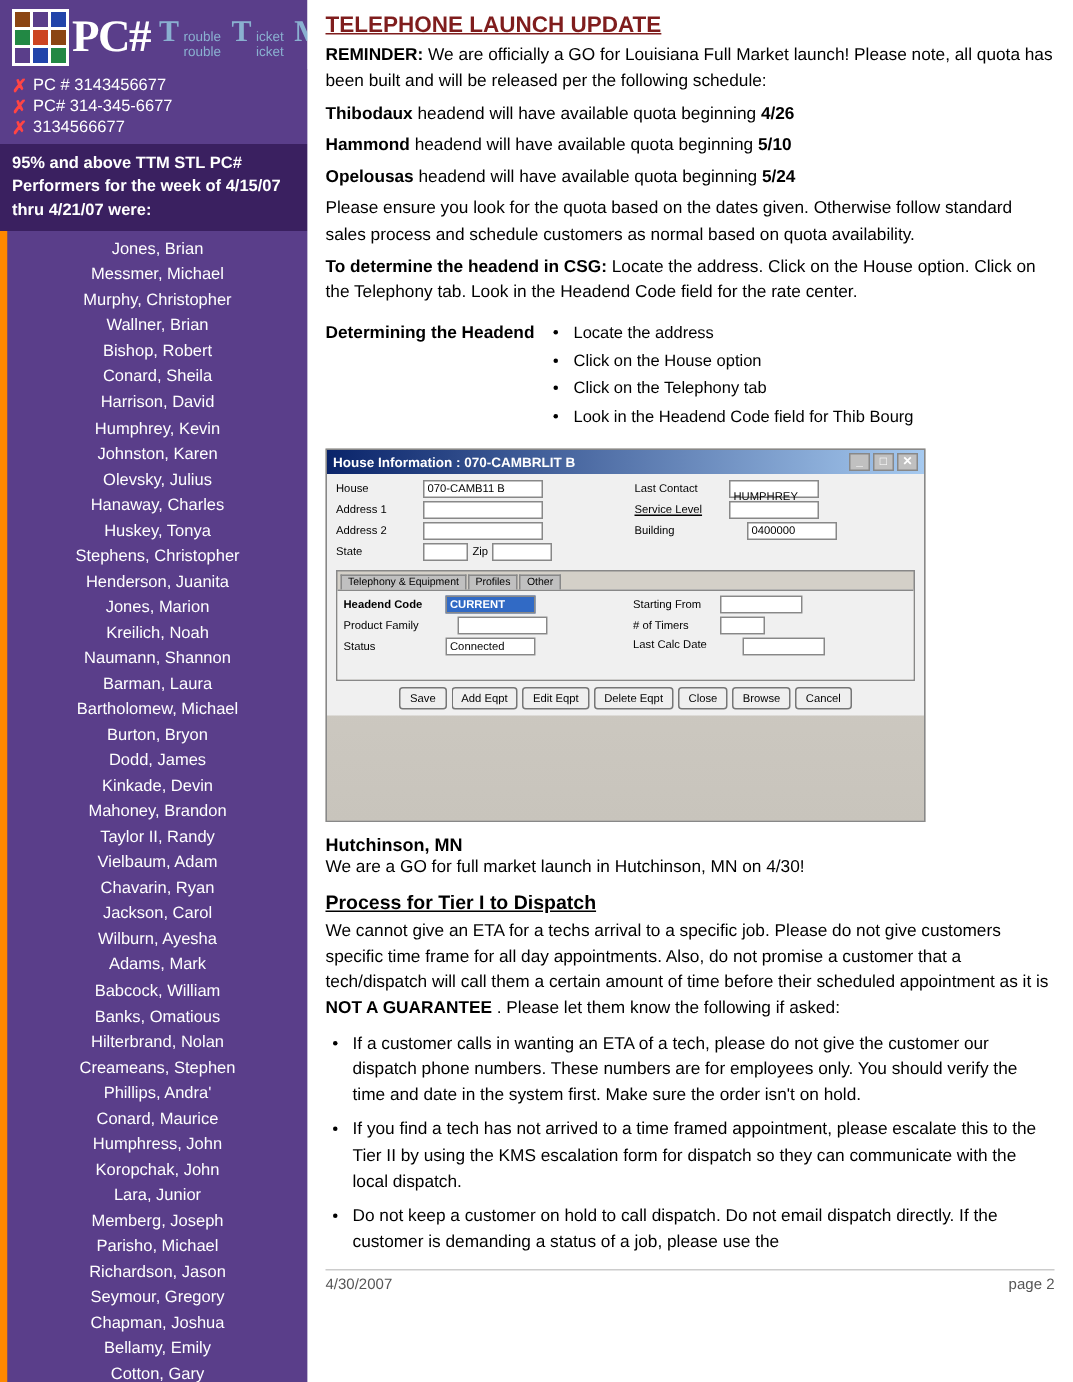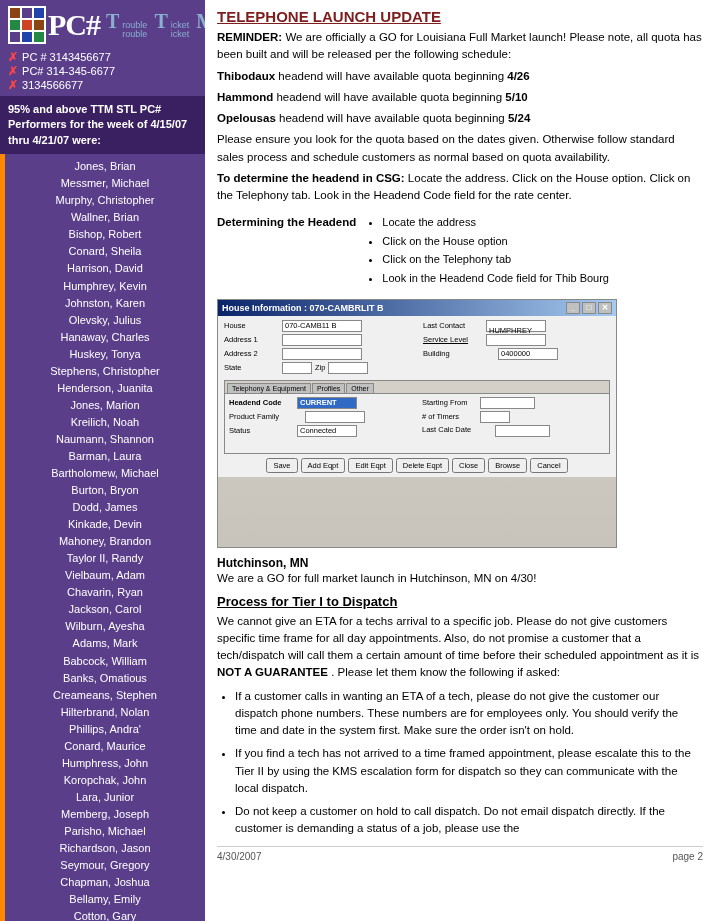--- a/index.html
+++ b/index.html
@@ -296,22 +296,22 @@
         <span class="name-entry">Kinkade, Devin</span>
         <span class="name-entry">Mahoney, Brandon</span>
         <span class="name-entry">Taylor II, Randy</span>
         <span class="name-entry">Vielbaum, Adam</span>
         <span class="name-entry">Chavarin, Ryan</span>
         <span class="name-entry">Jackson, Carol</span>
         <span class="name-entry">Wilburn, Ayesha</span>
         <span class="name-entry">Adams, Mark</span>
         <span class="name-entry">Babcock, William</span>
         <span class="name-entry">Banks, Omatious</span>
+        <span class="name-entry">Hilterbrand, Nolan</span>
         <span class="name-entry">Creameans, Stephen</span>
-        <span class="name-entry">Hilterbrand, Nolan</span>
         <span class="name-entry">Phillips, Andra'</span>
         <span class="name-entry">Conard, Maurice</span>
         <span class="name-entry">Humphress, John</span>
         <span class="name-entry">Koropchak, John</span>
         <span class="name-entry">Lara, Junior</span>
         <span class="name-entry">Memberg, Joseph</span>
         <span class="name-entry">Parisho, Michael</span>
         <span class="name-entry">Richardson, Jason</span>
         <span class="name-entry">Seymour, Gregory</span>
         <span class="name-entry">Chapman, Joshua</span>

